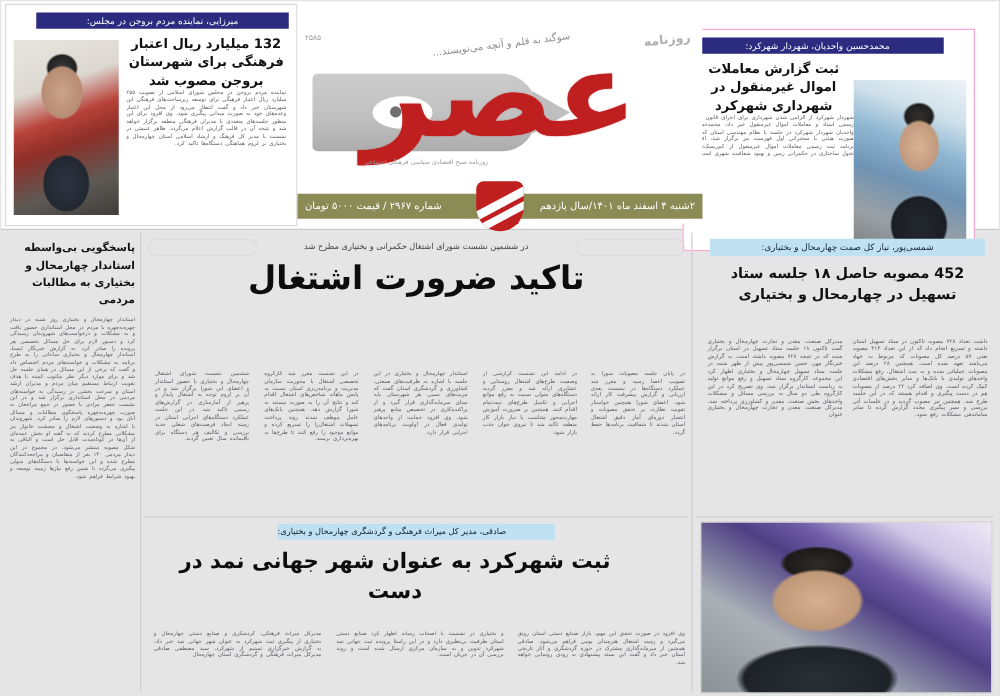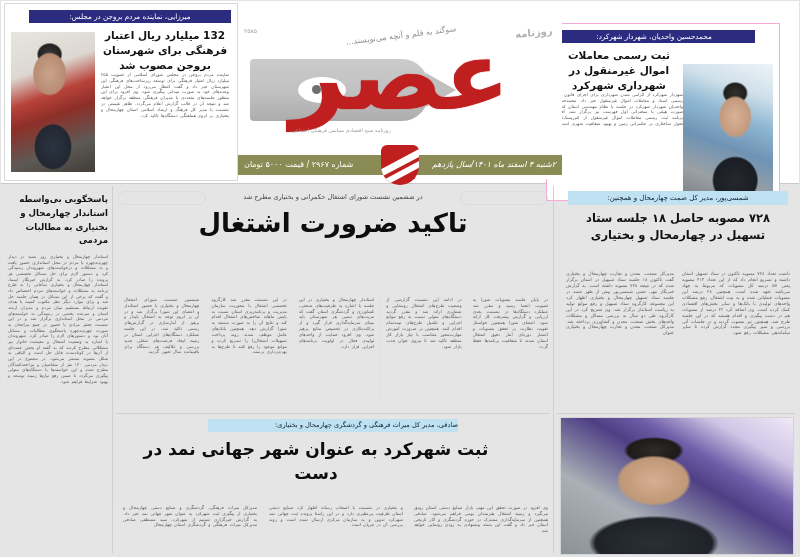--- a/index.html
+++ b/index.html
@@ -77,21 +77,21 @@
           border-left:30px solid #bcbcbc;}
   .mh-pennib{position:absolute;left:60px;top:74px;width:48px;height:26px;
           background:#ffffff;border-radius:50%;}
   .mh-pendot{position:absolute;left:74px;top:82px;width:9px;height:9px;border-radius:50%;background:#6f6f6f;}
   .mh-sub{position:absolute;left:18px;top:124px;width:170px;text-align:center;
           font-size:5px;color:#9a9a9a;direction:rtl;}
   .mh-serial{position:absolute;left:6px;top:24px;font-size:6px;color:#9c9c9c;direction:rtl;}
 
   .datebar{position:absolute;left:238px;top:155px;width:324px;height:20px;
            background:#8b8b55;color:#fff;}
-  .db-right{position:absolute;right:6px;top:0;height:28px;line-height:20px;font-size:8px;direction:rtl;white-space:nowrap;font-style:italic;}
+  .db-right{position:absolute;right:6px;top:0;height:28px;line-height:20px;font-size:8px;direction:rtl;white-space:nowrap;}
   .db-left{position:absolute;left:6px;top:0;height:20px;line-height:20px;font-size:8px;direction:rtl;white-space:nowrap;}
   .db-shield{position:absolute;left:50%;top:-10px;margin-left:-19px;width:38px;height:40px;
              background:#c01f20;border-radius:6px 6px 19px 19px;overflow:hidden;}
   .db-shield:before{content:"";position:absolute;left:-8px;top:14px;width:56px;height:7px;background:#fff;transform:rotate(-28deg);}
   .db-shield:after{content:"";position:absolute;left:-8px;top:26px;width:56px;height:6px;background:#fff;transform:rotate(-28deg);}
 
   
   .vrule{position:absolute;width:1px;background:#cfcfcf;}
   .hrule{position:absolute;height:1px;background:#cfcfcf;}
 
@@ -120,22 +120,22 @@
   .rc-kicker{background:#bfe1f2;color:#123;direction:rtl;text-align:center;
              font-size:7px;line-height:14px;height:14px;margin:2px 6px 0;overflow:hidden;white-space:nowrap;}
   .rc-head{direction:rtl;text-align:center;font-size:11.5px;font-weight:bold;color:#111;
            line-height:1.5;padding:5px 6px 4px;}
   .rc-cols{position:absolute;left:4px;right:4px;top:82px;height:134px;
            display:flex;flex-direction:row-reverse;gap:8px;}
   .rc-cols .col{flex:1;font-size:4.5px;overflow:hidden;}
 
   
   .bottom{position:absolute;left:116px;top:417px;width:434px;height:136px;overflow:hidden;}
-  .bt-kicker{background:#bfe1f2;color:#123;direction:rtl;text-align:right;
-             font-size:6.6px;line-height:13px;height:13px;width:250px;margin:2px auto 0;
+  .bt-kicker{background:#bfe1f2;color:#123;direction:rtl;text-align:left;
+             font-size:6.6px;line-height:13px;height:13px;width:222px;margin:2px auto 0;
              overflow:hidden;white-space:nowrap;}
   .bt-head{direction:rtl;text-align:center;font-size:17px;font-weight:bold;color:#0d0d0d;
            line-height:1.4;padding:6px 40px 0 6px;}
   .bt-cols{position:absolute;left:2px;right:2px;top:88px;height:46px;
            display:flex;flex-direction:row-reverse;gap:7px;}
   .bt-cols .col{flex:1;font-size:4.4px;overflow:hidden;padding-left:4px;
                 border-left:1px solid #e6e6e6;}
   .bt-cols .col:last-child{border-left:none;}
 
   
@@ -155,21 +155,21 @@
     <div class="box-left">
       <div class="kicker-blue bl-kicker">میرزایی، نماینده مردم بروجن در مجلس:</div>
       <div class="box-photo bl-photo photoA"></div>
       <div class="box-head bl-head">132 میلیارد ریال اعتبار فرهنگی برای شهرستان بروجن مصوب شد</div>
       <div class="box-body bl-body faketext">نماینده مردم بروجن در مجلس شورای اسلامی از تصویب ۲۵۵ میلیارد ریال اعتبار فرهنگی برای توسعه زیرساخت‌های فرهنگی این شهرستان خبر داد و گفت انتظار می‌رود از محل این اعتبار وعده‌های خود به صورت میدانی پیگیری شود. وی افزود برای این منظور جلسه‌های متعددی با مدیران فرهنگی منطقه برگزار خواهد شد و نتیجه آن در قالب گزارش اعلام می‌گردد. ظاهر غنیمتی در نشست با مدیر کل فرهنگ و ارشاد اسلامی استان چهارمحال و بختیاری بر لزوم هماهنگی دستگاه‌ها تاکید کرد.</div>
     </div>
 
     <div class="box-right">
       <div class="kicker-blue br-kicker">محمدحسین واحدیان، شهردار شهرکرد:</div>
       <div class="box-photo br-photo photoB"></div>
-      <div class="box-head br-head">ثبت رسمی معاملات اموال غیرمنقول در شهرداری شهرکرد</div>
+      <div class="box-head br-head">ثبت گزارش معاملات اموال غیرمنقول در شهرداری شهرکرد</div>
       <div class="box-body br-body faketext">شهردار شهرکرد از الزامی شدن شهرداری برای اجرای قانون ثبت رسمی اسناد و معاملات اموال غیرمنقول خبر داد. محمدحسین واحدیان شهردار شهرکرد در جلسه با نظام مهندسی استان که به صورت هیئتی با سخنرانی اول فهرست نیز برگزار شد، افزود برنامه ثبت رسمی معاملات اموال غیرمنقول از کم‌ریسک‌ترین تحول ساختاری در حکمرانی زمین و بهبود شفافیت شهری است.</div>
     </div>
 
     <div class="masthead">
       <div class="mh-paper"></div>
       <div class="mh-pen"></div>
       <div class="mh-pennib"></div>
       <div class="mh-pendot"></div>
       <div class="mh-serial">۲۵۸۵</div>
       <div class="mh-tagline">سوگند به قلم و آنچه می‌نویسند...</div>
@@ -203,22 +203,22 @@
     <div class="lead-cols">
       <div class="col faketext">ششمین نشست شورای اشتغال چهارمحال و بختیاری با حضور استاندار و اعضای این شورا برگزار شد و در آن بر لزوم توجه به اشتغال پایدار و پرهیز از آمارسازی در گزارش‌های رسمی تاکید شد. در این جلسه عملکرد دستگاه‌های اجرایی استان در زمینه ایجاد فرصت‌های شغلی جدید بررسی و تکالیف هر دستگاه برای باقیمانده سال تعیین گردید.</div>
       <div class="col faketext">در این نشست مقرر شد کارگروه تخصصی اشتغال با محوریت سازمان مدیریت و برنامه‌ریزی استان نسبت به پایش ماهانه شاخص‌های اشتغال اقدام کند و نتایج آن را به صورت مستند به شورا گزارش دهد. همچنین بانک‌های عامل موظف شدند روند پرداخت تسهیلات اشتغال‌زا را تسریع کرده و موانع موجود را رفع کنند تا طرح‌ها به بهره‌برداری برسند.</div>
       <div class="col faketext">استاندار چهارمحال و بختیاری در این جلسه با اشاره به ظرفیت‌های صنعتی، کشاورزی و گردشگری استان گفت که مزیت‌های نسبی هر شهرستان باید مبنای سرمایه‌گذاری قرار گیرد و از پراکنده‌کاری در تخصیص منابع پرهیز شود. وی افزود حمایت از واحدهای تولیدی فعال در اولویت برنامه‌های اجرایی قرار دارد.</div>
       <div class="col faketext">در ادامه این نشست گزارشی از وضعیت طرح‌های اشتغال روستایی و عشایری ارائه شد و مقرر گردید دستگاه‌های متولی نسبت به رفع موانع اجرایی و تکمیل طرح‌های نیمه‌تمام اقدام کنند. همچنین بر ضرورت آموزش مهارت‌محور متناسب با نیاز بازار کار منطقه تاکید شد تا نیروی جوان جذب بازار شود.</div>
       <div class="col faketext">در پایان جلسه مصوبات شورا به تصویب اعضا رسید و مقرر شد عملکرد دستگاه‌ها در نشست بعدی ارزیابی و گزارش پیشرفت کار ارائه شود. اعضای شورا همچنین خواستار تقویت نظارت بر تحقق مصوبات و انتشار دوره‌ای آمار دقیق اشتغال استان شدند تا شفافیت برنامه‌ها حفظ گردد.</div>
     </div>
   </div>
 
   <div class="rightcol">
-    <div class="rc-kicker">شمسی‌پور، مدیر کل صمت چهارمحال و همچنین:</div>
-    <div class="rc-head">۷۲۸ مصوبه حاصل ۱۸ جلسه ستاد تسهیل در چهارمحال و بختیاری</div>
+    <div class="rc-kicker">شمسی‌پور، نیاز کل صمت چهارمحال و بختیاری:</div>
+    <div class="rc-head">452 مصوبه حاصل ۱۸ جلسه ستاد تسهیل در چهارمحال و بختیاری</div>
     <div class="rc-cols">
       <div class="col faketext">مدیرکل صنعت، معدن و تجارت چهارمحال و بختیاری گفت تاکنون ۱۸ جلسه ستاد تسهیل در استان برگزار شده که در نتیجه ۷۲۸ مصوبه داشته است. به گزارش خبرنگار مهر، حسن شمسی‌پور پیش از ظهر شنبه در جلسه ستاد تسهیل چهارمحال و بختیاری اظهار کرد این مجموعه کارگروه ستاد تسهیل و رفع موانع تولید به ریاست استاندار برگزار شد. وی تصریح کرد در این کارگروه طی دو سال به بررسی مسائل و مشکلات واحدهای بخش صنعت، معدن و کشاورزی پرداخته شد. مدیرکل صنعت، معدن و تجارت چهارمحال و بختیاری عنوان</div>
       <div class="col faketext">داشت تعداد ۷۲۸ مصوبه تاکنون در ستاد تسهیل استان داشته و تسریع انجام داد که از این تعداد ۴۱۳ مصوبه یعنی ۵۷ درصد کل مصوبات که مربوط به جهاد می‌باشد تعهد شده است. همچنین ۲۸ درصد این مصوبات عملیاتی شده و به نیت اشتغال، رفع مشکلات واحدهای تولیدی با بانک‌ها و سایر بخش‌های اقتصادی کمک کرده است. وی اضافه کرد ۲۲ درصد از مصوبات هم در دست پیگیری و اقدام هستند که در این جلسه طرح شد. همچنین نیز مصوب گردید و در جلسات آتی بررسی و سیر پیگیری مجدد گزارش کرده تا سایر ساماندهی مشکلات رفع شود.</div>
     </div>
   </div>
 
   <div class="bottom">
     <div class="bt-kicker">صادقی، مدیر کل میراث فرهنگی و گردشگری چهارمحال و بختیاری:</div>
     <div class="bt-head">ثبت شهرکرد به عنوان شهر جهانی نمد در دست</div>
     <div class="bt-cols">

